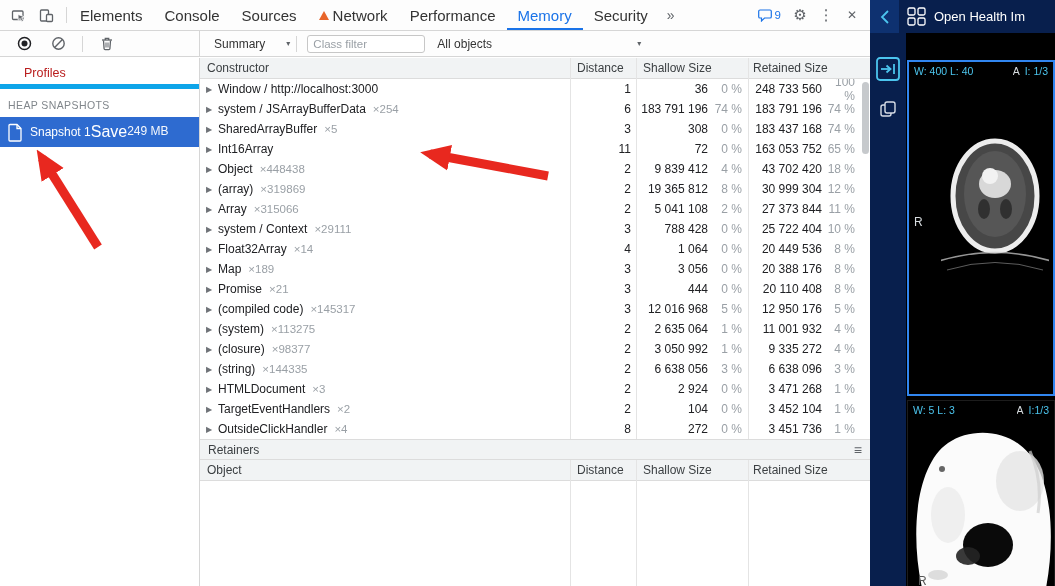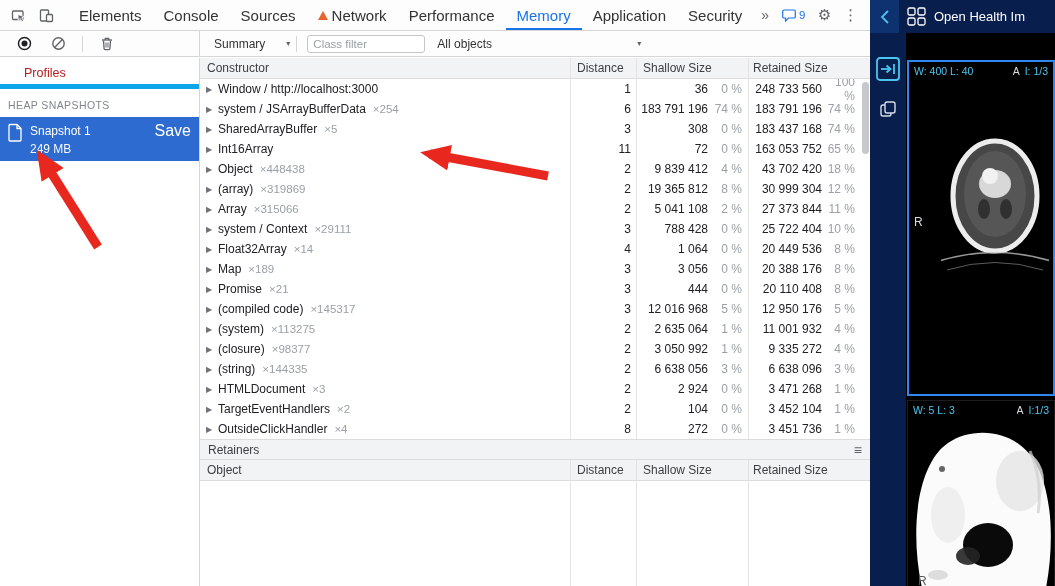--- a/index.html
+++ b/index.html
@@ -27,21 +27,21 @@
   .dd{display:flex;align-items:center;gap:21px;font-size:12px;color:#333;cursor:pointer;padding:0 4px}
   .dd.wide{width:212px;margin-left:8px;justify-content:space-between}
   .caret{font-size:8px;color:#5f6368}
   .classfilter{margin-left:8px;width:118px;height:18px;border:1px solid #c7c7c7;border-radius:3px;font-size:11.5px;padding:0 5px;color:#202124;font-family:Liberation Sans, sans-serif;outline:none}
   .classfilter::placeholder{color:#9aa0a6}
 
   .sidebar{position:absolute;top:58px;left:0;width:200px;bottom:0;border-right:1px solid #d6d6d6;background:#fff}
   .profiles-row{height:31px;line-height:31px;padding-left:24px;font-size:12.5px;color:#b91c1c;border-bottom:5px solid #0ea5e9}
   .heap-label{padding:10px 8px 6px 8px;font-size:10.5px;letter-spacing:.4px;color:#80868b}
   .snapshot{display:flex;gap:7px;padding:5px 8px;background:#2e6bd0;color:#fff;cursor:pointer}
-  .snap-body{flex:1;display:flex;flex-direction:column}
+  .snap-body{flex:1;display:flex;}
   .snap-line1{display:flex;align-items:center}
   .snap-name{font-size:12px}
   .snap-save{margin-left:auto;font-size:16px;cursor:pointer}
   .snap-size{font-size:12px;margin-top:2px;opacity:.95}
 
   .main{position:absolute;left:200px;top:58px;right:0;bottom:0;background:#fff}
   .thead,.rhead{position:absolute;left:0;right:0;height:21px;display:flex;align-items:center;background:#f1f3f4;border-bottom:1px solid #dcdcdc;font-size:12px;color:#3c4043}
   .thead{top:0}
   .rhead{top:402px}
   .th-name{width:370px;padding-left:7px}
@@ -117,23 +117,20 @@
         </div>
         <div class="tab">
           <span class="warn-tri"></span>
           <span>Network</span>
         </div>
         <div class="tab">
           <span>Performance</span>
         </div>
         <div class="tab active">
           <span>Memory</span>
-        </div>
-        <div class="tab">
-          <span>Application</span>
         </div>
         <div class="tab">
           <span>Security</span>
         </div>
       </div>
     <div class="tab more">»</div>
     <div class="tb-right">
       <span class="msg">
         <svg width="14" height="13" viewBox="0 0 14 13">
             <path d="M2,1 h10 a1.3,1.3 0 0 1 1.3,1.3 v5.4 a1.3,1.3 0 0 1 -1.3,1.3 H6.5 L3.5,12 V9 H2 A1.3,1.3 0 0 1 0.7,7.7 V2.3 A1.3,1.3 0 0 1 2,1 Z" fill="none" stroke="#1a73e8" stroke-width="1.2"></path>

